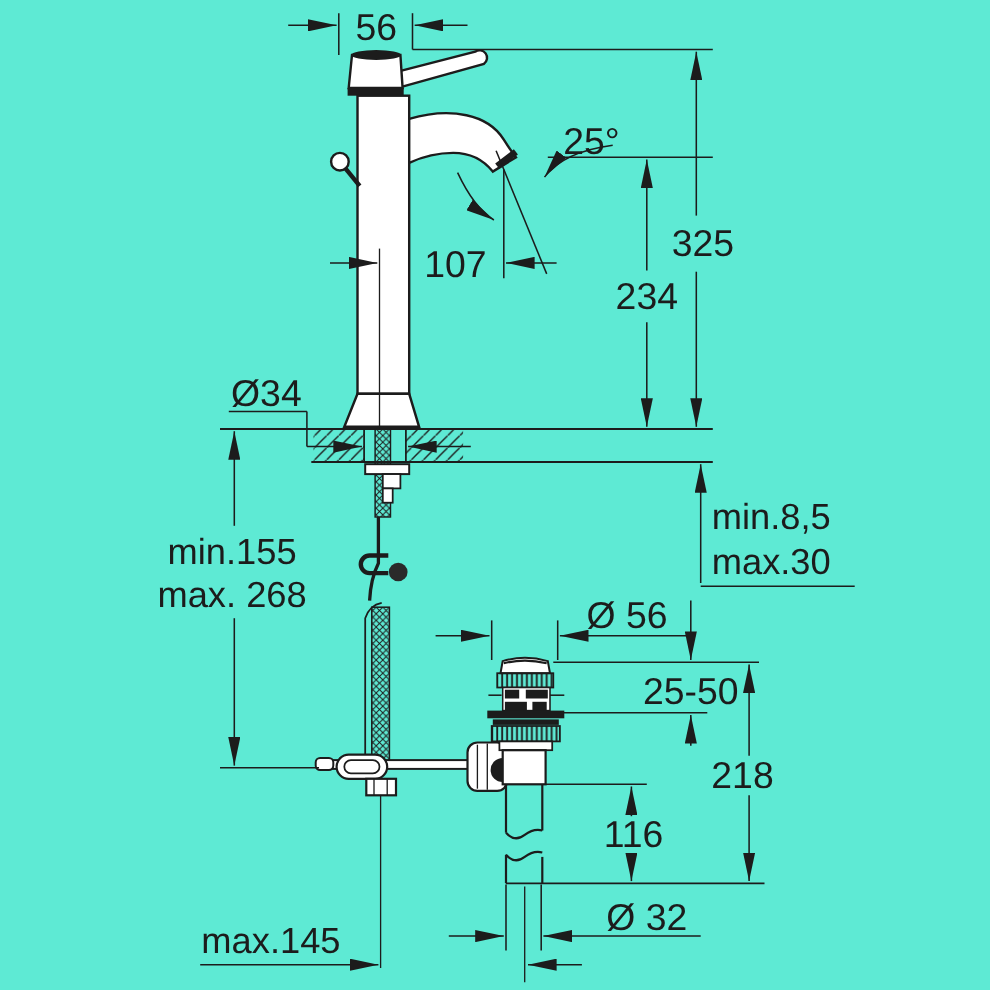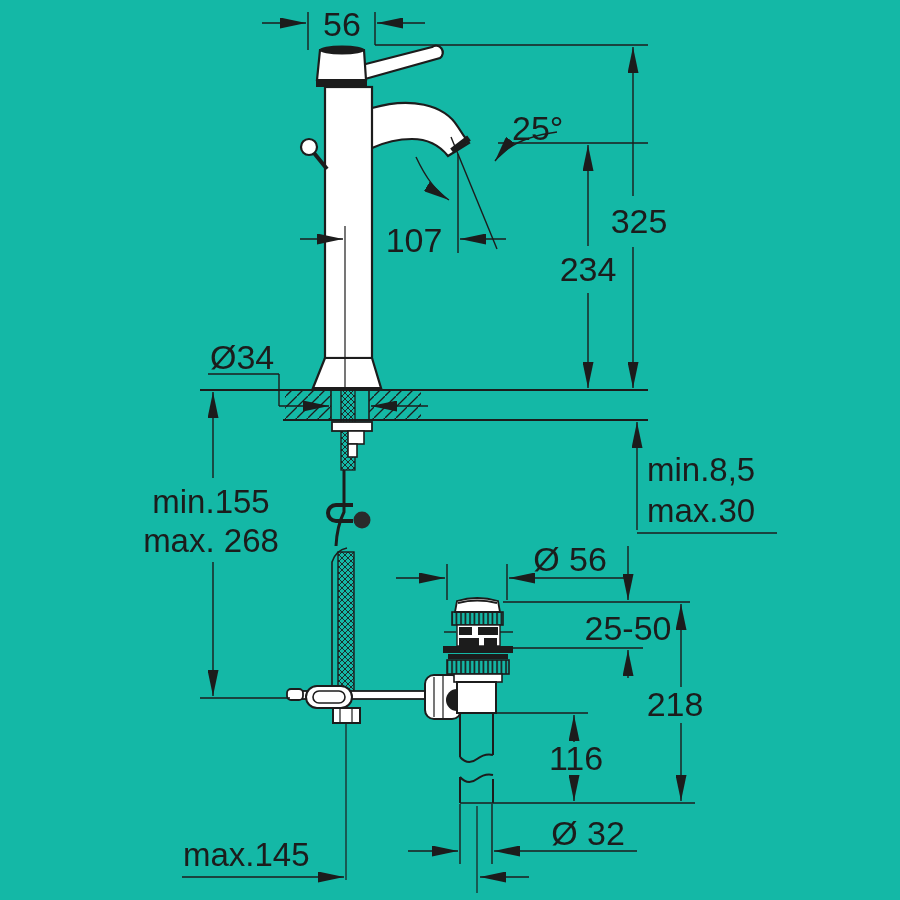--- a/index.html
+++ b/index.html
@@ -1,16 +1,16 @@
 <!DOCTYPE html>
 <html><head>
 <meta charset="utf-8">
 <style>
   html,body{margin:0;padding:0;background:#fff;}
-  .stage{position:relative;width:900px;height:900px;background:#14b8a6;overflow:hidden;
+  .stage{position:relative;width:900px;height:900px;background:#5eead4;overflow:hidden;
          font-family:"Liberation Sans", sans-serif;}
   svg text{font-family:"Liberation Sans", sans-serif;font-size:34px;fill:#1c1c1c;}
   svg .sm{font-size:33px;}
 </style>
 </head>
 <body>
 
 <div class="stage">
 <svg width="900" height="900" viewBox="0 0 900 900">
   <defs>

